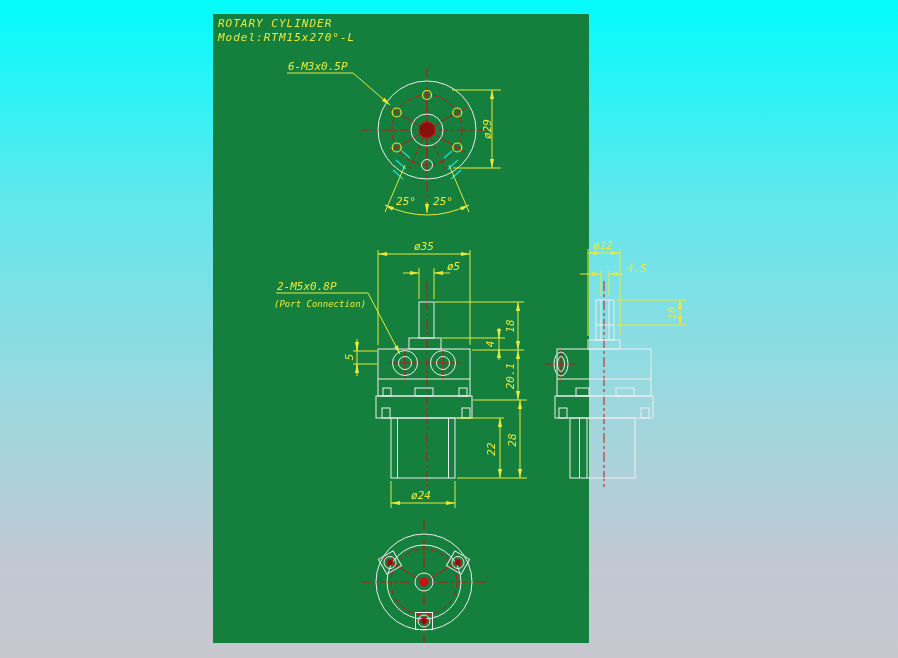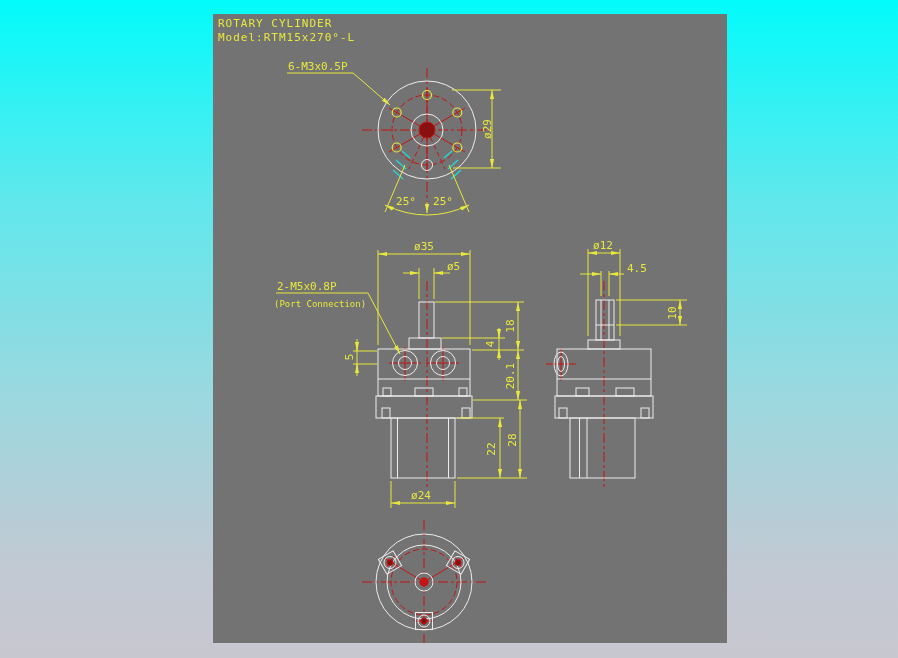--- a/index.html
+++ b/index.html
@@ -2,22 +2,23 @@
 <html><head>
 <meta charset="utf-8">
 <style>
   html,body{margin:0;padding:0;}
   body{
     width:898px;height:658px;position:relative;overflow:hidden;
     background:linear-gradient(180deg,#02FBFB 0%,#5FE8EC 30%,#9BD8DF 60%,#C0C9D3 85%,#C8C7D0 100%);
     font-family:"DejaVu Sans Mono", monospace;
   }
   #cad-canvas{
-    position:absolute;left:213px;top:14px;width:514px;height:629px;
-    background:#737373;
+    position:absolute;left:213px;top:14px;width:376px;height:629px;
+    background:#15803d;
+    font-style:italic;
   }
   svg text{
     font-family:"DejaVu Sans Mono", monospace;
     fill:#E8E83C;
     font-size:11px;
   }
   .ttl{letter-spacing:1px;}
   .small{font-size:9px;}
   .w{stroke:#EDEDED;fill:none;stroke-width:1;}
   .r{stroke:#C41414;fill:none;stroke-width:1;}

